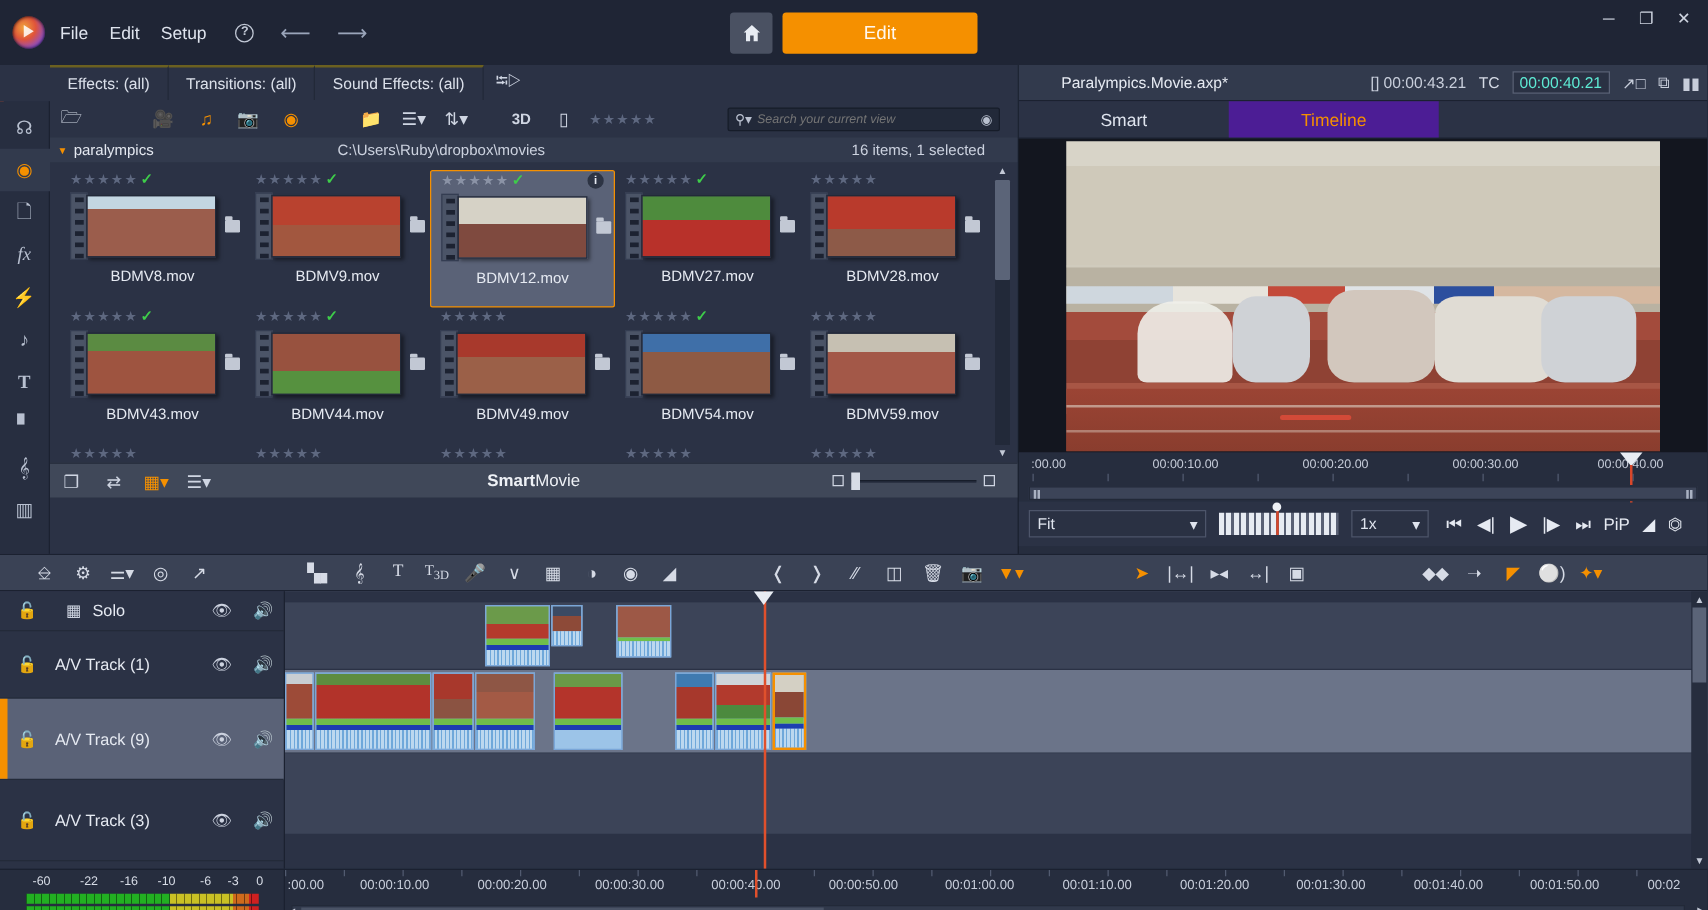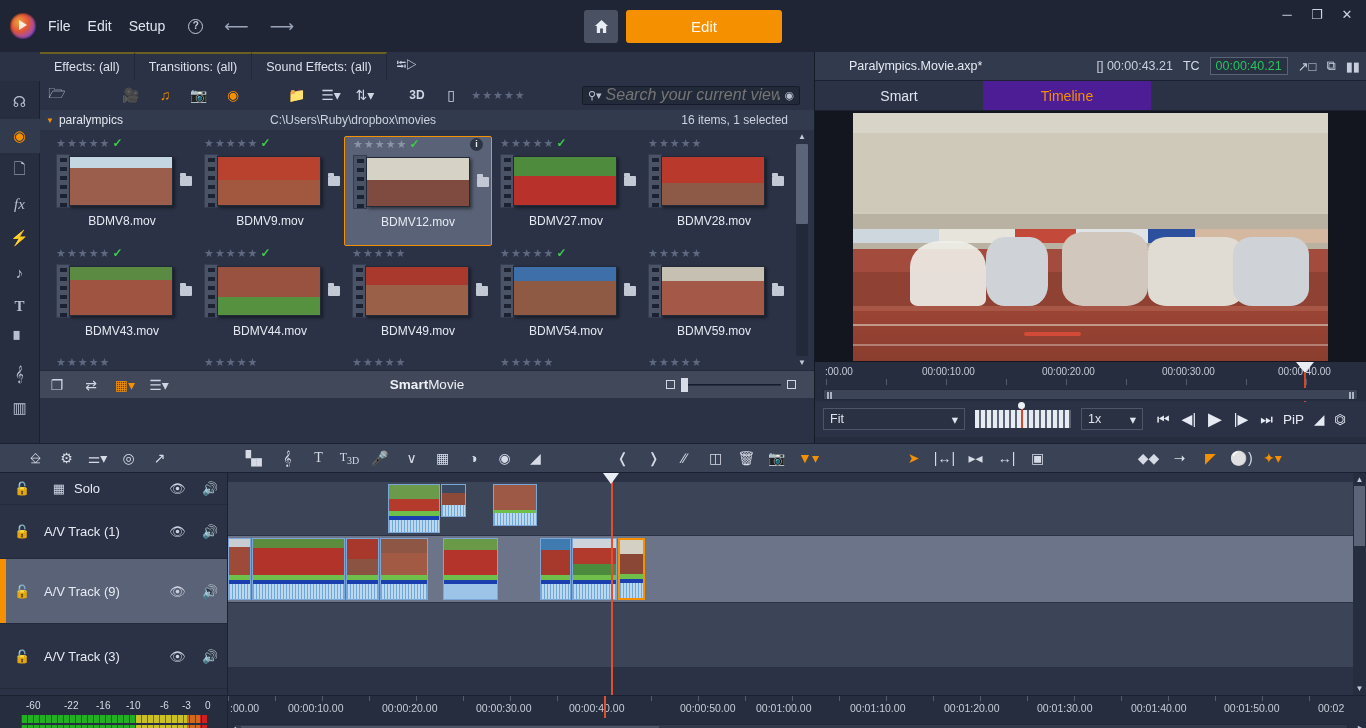--- a/index.html
+++ b/index.html
@@ -58,21 +58,21 @@
   .bintab.sel { background:#f05a28; color:#fff; border-top:2px solid #f05a28; font-weight:bold;}
   .bintab .x { margin-left:8px; font-size:11px; opacity:.9;}
   .bintabs .extra{ display:flex;align-items:center; padding:0 10px; color:#cfd5e2;}
 
   
   .bintoolbar { margin-left:40px; height:30px; display:flex; align-items:center; gap:0; background:#2b3245;}
   .bintoolbar .tb { width:34px; text-align:center; font-size:14px; color:#cfd5e2;}
   .bintoolbar .tb.or { color:#f59000; }
   .searchbox { margin-left:auto; margin-right:14px; width:218px; height:19px; background:#222939; border:1px solid #161c29;
      border-radius:2px; display:flex; align-items:center; padding:0 5px; gap:4px;}
-  .searchbox input { background:transparent;border:0;outline:0;color:#aab2c2;font-style:italic;font-size:16px;
+  .searchbox input { background:transparent;border:0;outline:0;color:#aab2c2;font-style:italic;font-size:10px;
      font-family:"Liberation Sans",sans-serif; width:100%;}
   .searchbox .sq{ color:#b9c0cf;font-size:11px;}
   .stars { display:flex; gap:1px; color:#5e6880; font-size:11px;}
 
   
   .binhead { margin-left:40px; height:20px; background:#323a4d; display:flex; align-items:center;
      font-size:12px; color:#e4e8f0; padding-left:6px; position:relative;}
   .binhead .tri{ color:#f59000; font-size:8px; margin-right:5px;}
   .binhead .path{ position:absolute; left:230px; color:#ccd2df;}
   .binhead .cnt{ position:absolute; right:26px; color:#ccd2df;}
@@ -111,21 +111,21 @@
   .zoomrow .sq{ width:9px;height:9px;border:1.4px solid #cfd5e2;}
   .zoomrow .slider{ width:100px; height:2px; background:#20out; background:#23293a; position:relative;}
   .zoomrow .slider .line{position:absolute;left:0;top:0;width:100px;height:2px;background:#262d3e;border-top:1px solid #171d2a;}
   .zoomrow .knob{ width:7px;height:14px;background:#d7dce6; position:absolute; left:0; top:-6px;}
 
   
   .projbar { height:29px; background:#323a4d; display:flex; align-items:center; padding:0 6px; gap:10px; font-size:12.5px;
      border-bottom:1px solid #1b2130;}
   .projbar .nm{ margin-left:28px; color:#e6eaf2;}
   .projbar .dur{ margin-left:auto; color:#c8cedb; font-family:"Liberation Sans",sans-serif;}
-  .projbar .tcbox{ border:1px solid #5a6276; background:#2a3143; padding:1px 5px; color:#22c55e;}
+  .projbar .tcbox{ border:1px solid #5a6276; background:#2a3143; padding:1px 5px; color:#5eead4;}
   .projbar .pi{ color:#c8cedb; font-size:13px; }
   .viewtabs { height:30px; display:flex; background:#2b3245; border-bottom:1px solid #1b2130;}
   .vtab { width:168px; display:flex; align-items:center; justify-content:center; font-size:14px; color:#dfe4ee;}
   .vtab.sel { background:#4c1d95; color:#f59000; }
   .preview { height:251px; background:#13161f; display:flex; align-items:center; justify-content:center; position:relative;}
   .pvimg { width:475px; height:248px; position:relative; overflow:hidden; }
   .pvruler { height:26px; background:#262d3e; position:relative; font-size:10px; color:#c6ccd9;}
   .pvruler .lbl{ position:absolute; top:4px;}
   .pvruler .tick{ position:absolute; top:17px; width:1px; height:6px; background:#525b70;}
   .pvscroll{ height:13px; background:#262d3e; position:relative;}
@@ -791,21 +791,21 @@
     <span class="lbl" style="left:205px">0</span>
     <div class="bars"></div>
     <div class="bars bars2"></div>
   </div>
   <div class="tlruler">
     <span class="lbl" style="left:2px;">:00.00</span>
     <span class="lbl" style="left:60px;">00:00:10.00</span>
     <span class="lbl" style="left:154px;">00:00:20.00</span>
     <span class="lbl" style="left:248px;">00:00:30.00</span>
     <span class="lbl" style="left:341px;">00:00:40.00</span>
-    <span class="lbl" style="left:452px;">00:00:50.00</span>
+    <span class="lbl" style="left:435px;">00:00:50.00</span>
     <span class="lbl" style="left:528px;">00:01:00.00</span>
     <span class="lbl" style="left:622px;">00:01:10.00</span>
     <span class="lbl" style="left:716px;">00:01:20.00</span>
     <span class="lbl" style="left:809px;">00:01:30.00</span>
     <span class="lbl" style="left:903px;">00:01:40.00</span>
     <span class="lbl" style="left:996px;">00:01:50.00</span>
     <span class="lbl" style="left:1090px;">00:02</span>
     <span class="tick" style="left:0"></span>
       <span class="tick" style="left:47px"></span>
     <span class="tick" style="left:94px"></span>

